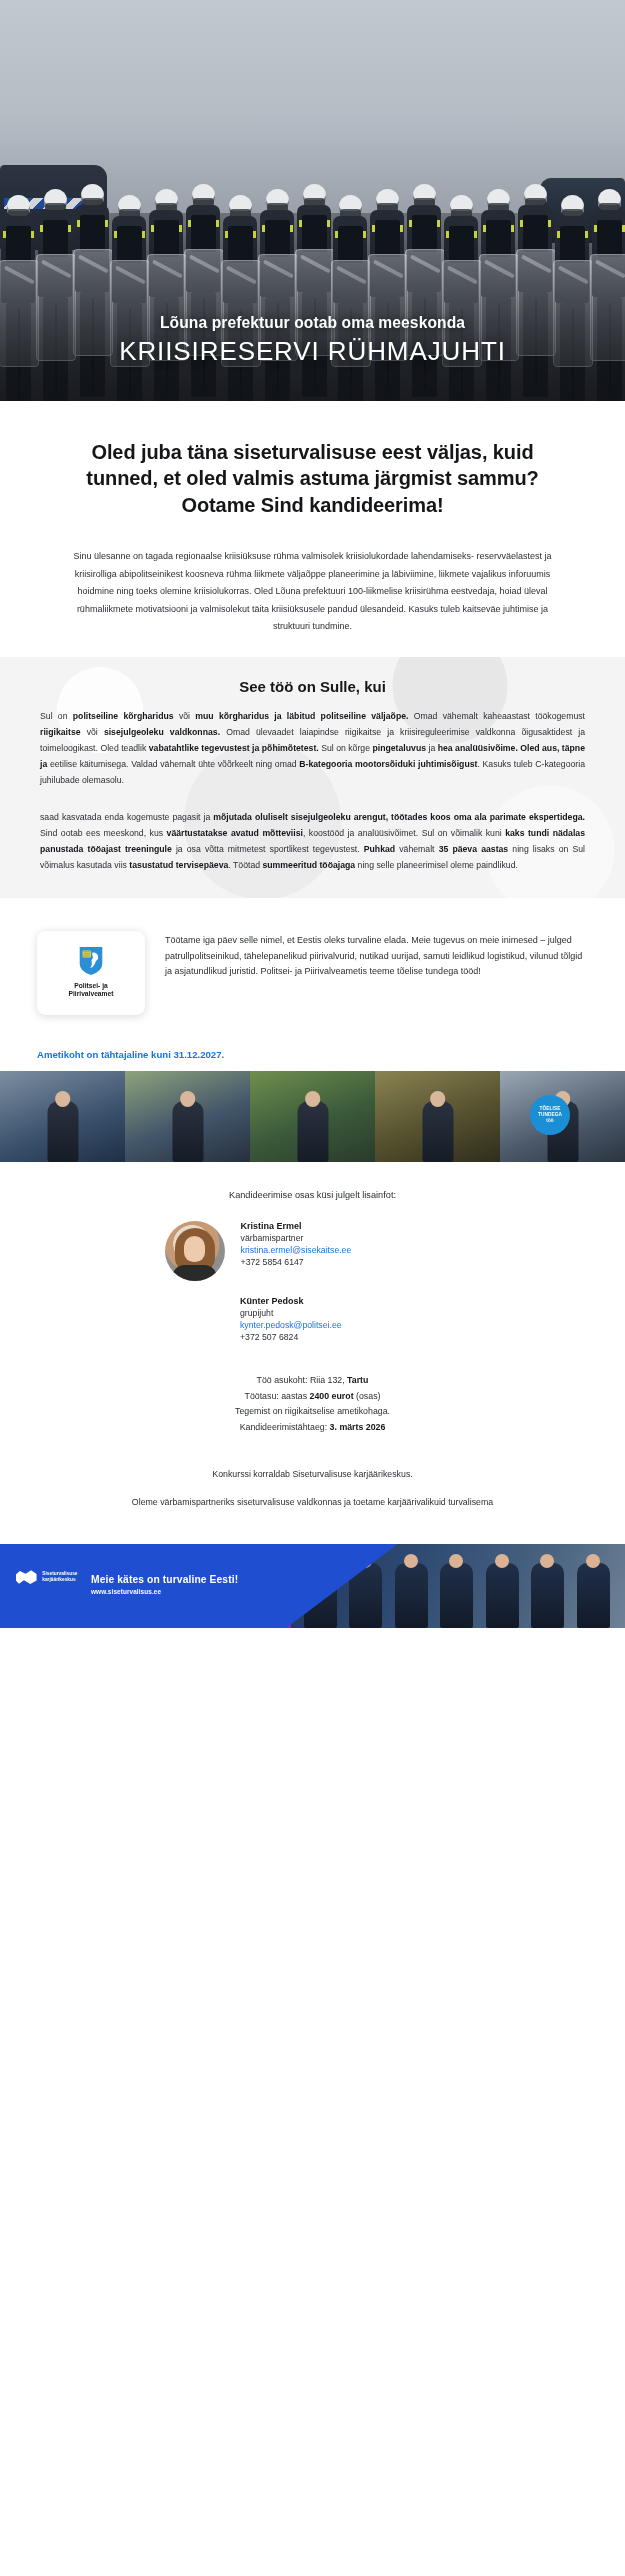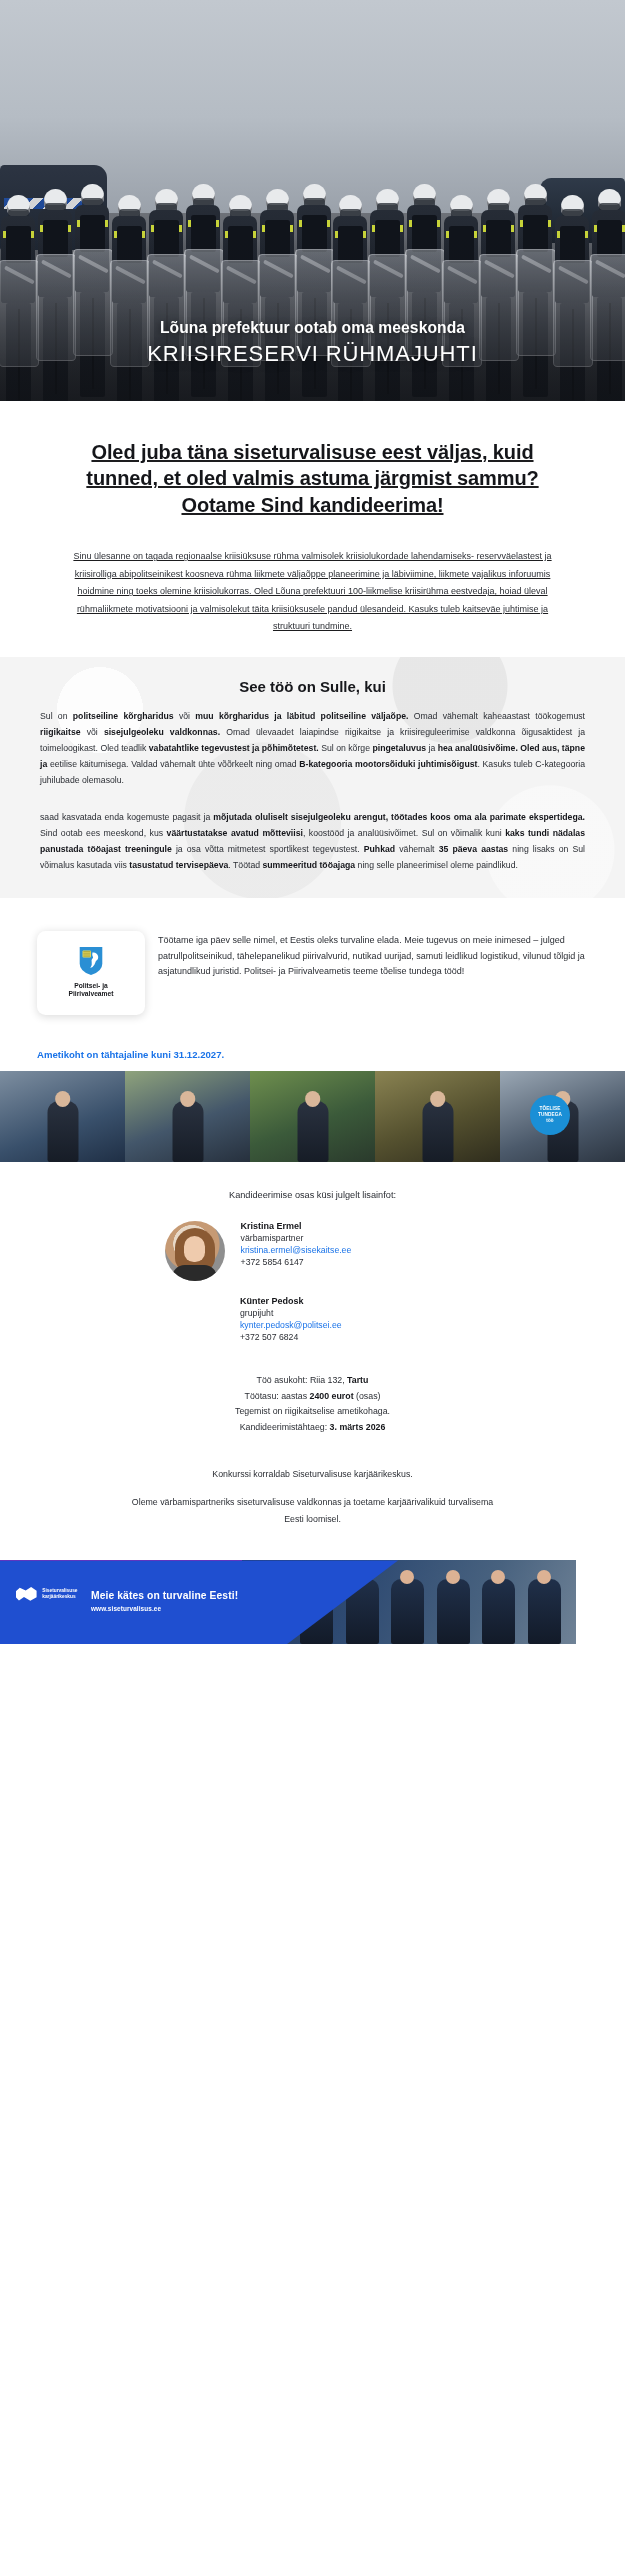--- a/index.html
+++ b/index.html
@@ -91,27 +91,27 @@
     position:absolute;left:0;top:234px;width:625px;height:167px;
     background:linear-gradient(180deg, rgba(20,22,27,0) 0%, rgba(18,20,25,.45) 55%, rgba(16,18,22,.72) 100%);
   }
   .hero-text { position:absolute; left:0; bottom:34px; width:625px; text-align:center; }
   .hero-sub {
     font-size:15.6px; font-weight:700; color:#ffffff;
     text-shadow:0 1.4px 7px rgba(0,0,0,.65);
     letter-spacing:0.1px; margin-bottom:4.3px;
   }
   .hero-title {
-    font-size:22px; font-weight:400; color:#ffffff;
+    font-size:26px; font-weight:400; color:#ffffff;
     letter-spacing:0.9px;
     text-shadow:0 1.4px 10px rgba(0,0,0,.6);
   }
 
   
-  .intro { padding: 38px 67px 21px; text-align:center;text-decoration:underline; }
+  .intro { padding: 38px 67px 21px; text-align:center; }
   .intro h1 {
     font-size:20px; line-height:1.32; font-weight:700; color:#15161a;
     letter-spacing:-0.1px;
   }
   .intro p {
     margin-top:30px; font-size:9px; line-height:1.95; color:#2c2f35;
   }
 
   
   .shaded {
@@ -134,21 +134,21 @@
     margin-bottom:12.8px;
   }
   .sec-body {
     font-size:8.7px; line-height:1.85; color:#2b2e34; text-align:justify;
   }
   .sec-body b { font-weight:700; color:#14151a; }
   .sec-gap { height:21px; }
 
   
   .quote-wrap {
-    display:flex; align-items:flex-start; gap:13px;
+    display:flex; align-items:flex-start; gap:20px;
     padding: 33px 37px 10px 37px;
   }
   .logo-card {
     width:108px; min-width:108px; height:84px; background:#fff;
     border-radius:8.5px; box-shadow:0 1.4px 8.5px rgba(0,0,0,.14);
     display:flex; flex-direction:column; align-items:center; justify-content:center;
     gap:5.7px; padding:7px;
   }
   .crest { width:24px; height:30px; }
   .logo-card .logo-text{
@@ -215,21 +215,21 @@
   .contact-info .tel  { font-size:8.7px; color:#2b2e34; }
   .contact-row.second { margin-top:15.6px; padding-left:203px; }
 
   .meta { text-align:center; padding: 24px 37px 0; font-size:8.8px; line-height:1.75; color:#2b2e34; }
   .meta b { font-weight:700; color:#15161a; }
 
   .closing { text-align:center; padding: 31px 55px 33px; font-size:8.8px; line-height:1.9; color:#2b2e34; }
   .closing .gap { height:11.4px; }
 
   
-  .footer { position:relative; width:576px; height:84px; overflow:hidden; background:#a21caf; }
+  .footer { position:relative; width:625px; height:84px; overflow:hidden; background:#a21caf; }
   .footer-blue{
     position:absolute; left:0; top:0; width:398px; height:84px;
     background:#1f4fd0;
     clip-path: polygon(0 0, 100% 0, 72% 100%, 0 100%);
     z-index:2;
   }
   .footer-photo{
     position:absolute; right:0; top:0; width:334px; height:84px;
     background:linear-gradient(115deg,#22365e 0%, #2e4a72 35%, #48627f 70%, #6f8296 100%);
     z-index:1;
@@ -560,21 +560,20 @@
     <div>Tegemist on riigikaitselise ametikohaga.</div>
     <div>
       <span>Kandideerimistähtaeg: </span><b>3. märts 2026</b>
     </div>
   </div>
 
   <div class="closing">
     <div>Konkurssi korraldab Siseturvalisuse karjäärikeskus.</div>
     <div class="gap"></div>
     <div>Oleme värbamispartneriks siseturvalisuse valdkonnas ja toetame karjäärivalikuid turvalisema</div>
-    <div>Eesti loomisel.</div>
   </div>
 
   <div class="footer">
     <div class="footer-photo" id="footerphoto">
         <div class="fp-fig" style="left: 12.8px;"></div>
         <div class="fp-head" style="left: 22px;"></div>
         <div class="fp-fig" style="left: 58px;"></div>
         <div class="fp-head" style="left: 67px;"></div>
         <div class="fp-fig" style="left: 104px;"></div>
         <div class="fp-head" style="left: 113px;"></div>

